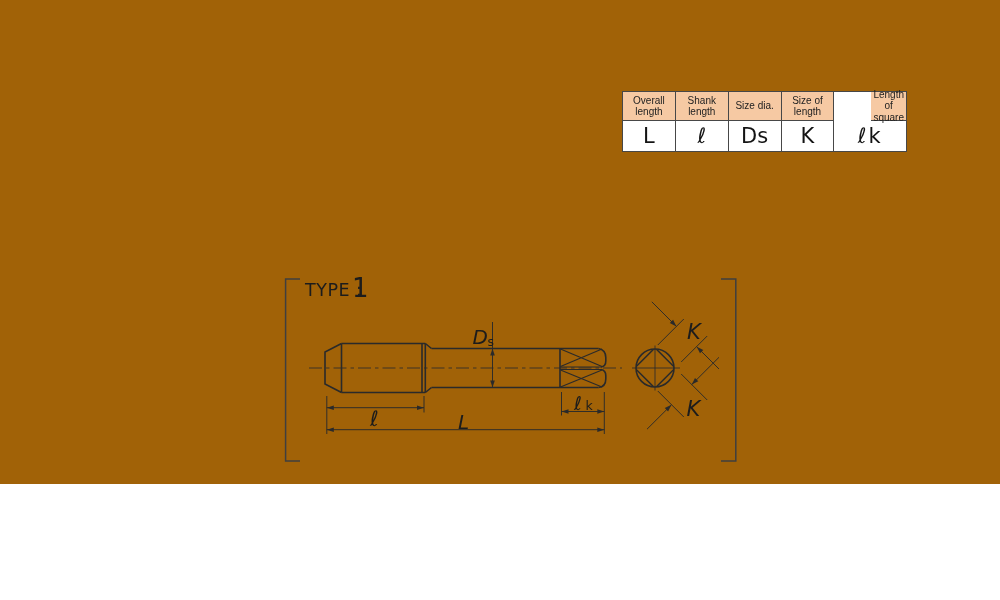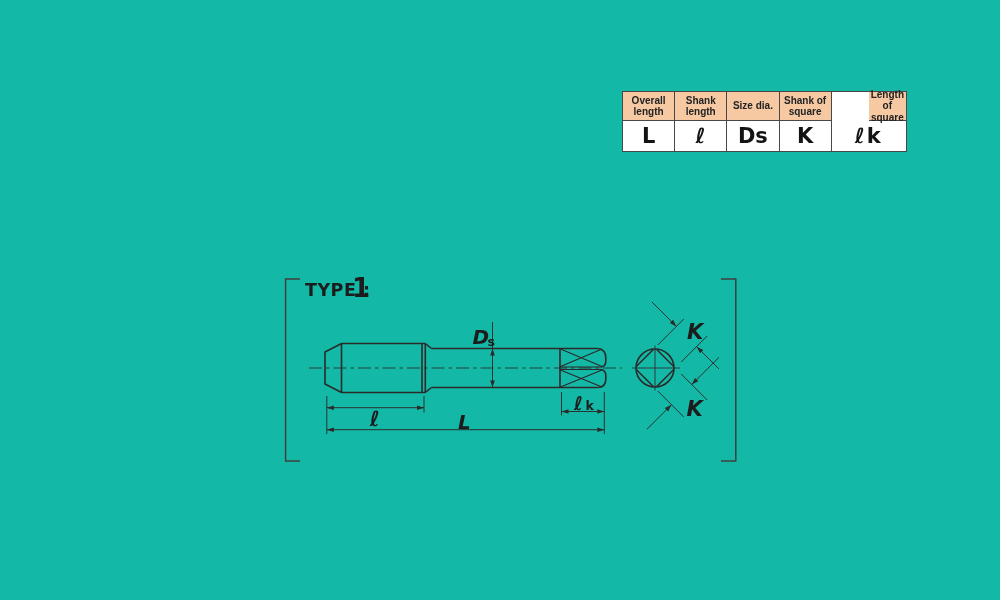--- a/index.html
+++ b/index.html
@@ -1,17 +1,17 @@
 <!DOCTYPE html>
 <html><head>
 <meta charset="utf-8">
 <style>
   html,body{margin:0;padding:0;background:#ffffff;}
-  .stage{position:relative;width:1000px;height:600px;background:#14b8a6;overflow:hidden;
-         font-family:"Liberation Sans",sans-serif;font-weight:bold;}
+  .stage{position:relative;width:1000px;height:484px;background:#a16207;overflow:hidden;
+         font-family:"Liberation Sans",sans-serif;}
   
   .spec-table{position:absolute;left:622px;top:91px;width:283px;
               display:grid;grid-template-columns:repeat(5,1fr);
               border:1.2px solid #474747;background:#fff;}
   .spec-table .hcell{background:#f6c9a3;border-right:1px solid #474747;border-bottom:1px solid #474747;
               height:29px;display:flex;align-items:center;justify-content:center;text-align:center;
               font-size:10px;line-height:1.12;color:#222222;padding:1px 2px;box-sizing:border-box;}
   .spec-table .hcell:nth-child(5){border-right:none;margin-left:37px;}
   .spec-table .scell{height:30px;display:flex;align-items:center;justify-content:center;
               border-right:1px solid #474747;font-family:"DejaVu Sans",sans-serif;
@@ -31,21 +31,21 @@
 </style>
 </head>
 <body>
 
 <div class="stage">
 
   <div class="spec-table">
     <div class="hcell">Overall length</div>
     <div class="hcell">Shank length</div>
     <div class="hcell">Size dia.</div>
-    <div class="hcell">Shank of square</div>
+    <div class="hcell">Size of length</div>
     <div class="hcell">Length of square</div>
     <div class="scell">L</div>
     <div class="scell">ℓ</div>
     <div class="scell">Ds</div>
     <div class="scell">K</div>
     <div class="scell">ℓk</div>
   </div>
 
   <svg class="drawing" viewBox="270 262 480 212">
 

